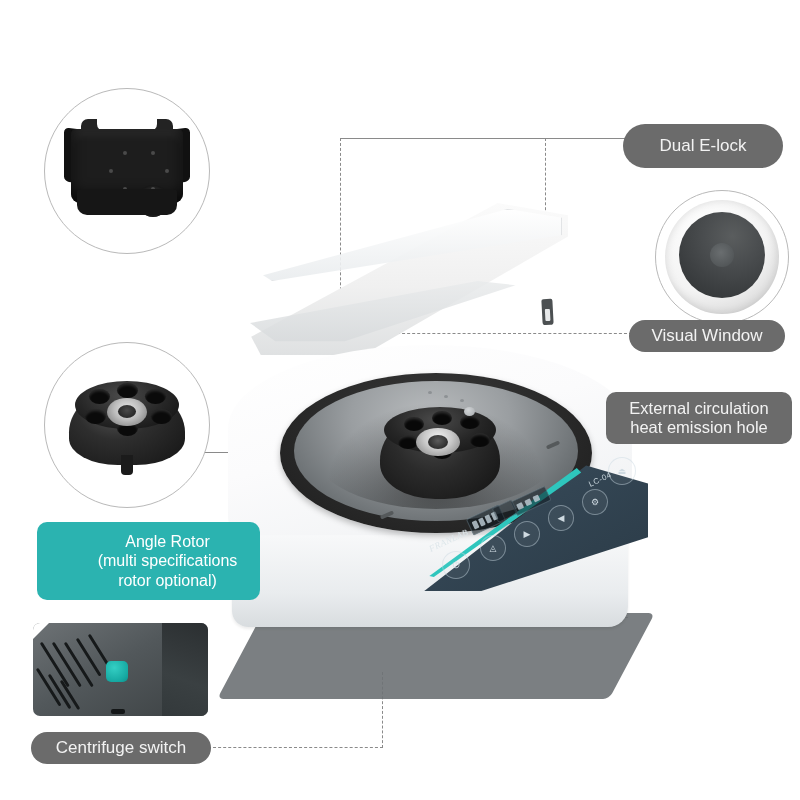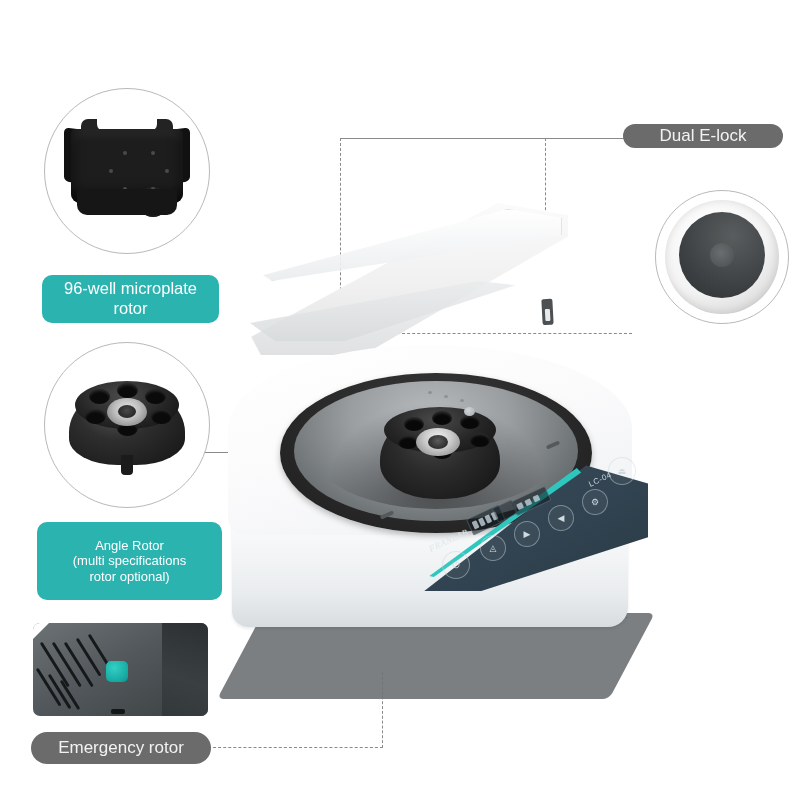--- a/index.html
+++ b/index.html
@@ -24,28 +24,28 @@
     text-align:center;line-height:1.16;white-space:pre-line;
   }
   .pill.round{border-radius:40px;}
   .pill.soft{border-radius:10px;}
   .pill-teal{
     position:absolute;background:#2bb3b0;color:#ffffff;border-radius:10px;
     display:flex;align-items:center;justify-content:center;
     text-align:center;line-height:1.2;white-space:pre-line;
   }
 
-  #pill-dual-elock{left:623px;top:124px;width:160px;height:24px;font-size:17px;}
+  #pill-dual-elock{left:623px;top:124px;width:160px;height:44px;font-size:17px;}
   #pill-visual-window{left:629px;top:320px;width:156px;height:32px;font-size:17px;}
   #pill-heat-hole{left:606px;top:392px;width:186px;height:52px;font-size:16.5px;}
   #pill-operation-panel{left:626px;top:604px;width:166px;height:32px;font-size:17px;}
   #pill-emergency{left:31px;top:732px;width:180px;height:32px;font-size:17px;}
 
   #pill-microplate{left:42px;top:275px;width:177px;height:48px;font-size:16.5px;}
-  #pill-angle-rotor{left:37px;top:522px;width:185px;height:78px;font-size:13px;}
+  #pill-angle-rotor{left:37px;top:522px;width:185px;height:78px;font-size:16px;padding-left:38px;}
 
   
   .inset-circle{
     position:absolute;border-radius:50%;
     border:1px solid #b9b9b9;background:#ffffff;overflow:hidden;
   }
   #inset-microplate{left:44px;top:88px;width:164px;height:164px;}
   #inset-anglerotor{left:44px;top:342px;width:164px;height:164px;}
   #inset-visualwindow{left:655px;top:190px;width:132px;height:132px;}
 
@@ -448,25 +448,26 @@
     <div class="es-vent" style="left:4px;top:44px;width:44px;transform:rotate(58deg);"></div>
     <div class="es-vent" style="left:16px;top:50px;width:40px;transform:rotate(58deg);"></div>
     <div class="es-vent" style="left:28px;top:56px;width:34px;transform:rotate(58deg);"></div>
     <div class="es-btn"></div>
     <div class="es-notch"></div>
     <div class="es-corner"></div>
   </div>
 
   <div class="pill round" id="pill-dual-elock">Dual E-lock</div>
 
-
-
-
-  <div class="pill-teal" id="pill-microplate">96-well microplate
-rotor</div>
+  <div class="pill round" id="pill-visual-window">Visual Window</div>
+
+  <div class="pill soft" id="pill-heat-hole">External circulation
+heat emission hole</div>
+
+
 
   <div class="pill-teal" id="pill-angle-rotor">Angle Rotor
 (multi specifications
 rotor optional)</div>
 
-  <div class="pill round" id="pill-emergency">Emergency rotor</div>
+  <div class="pill round" id="pill-emergency">Centrifuge switch</div>
 
 </div>
 
 </body></html>

